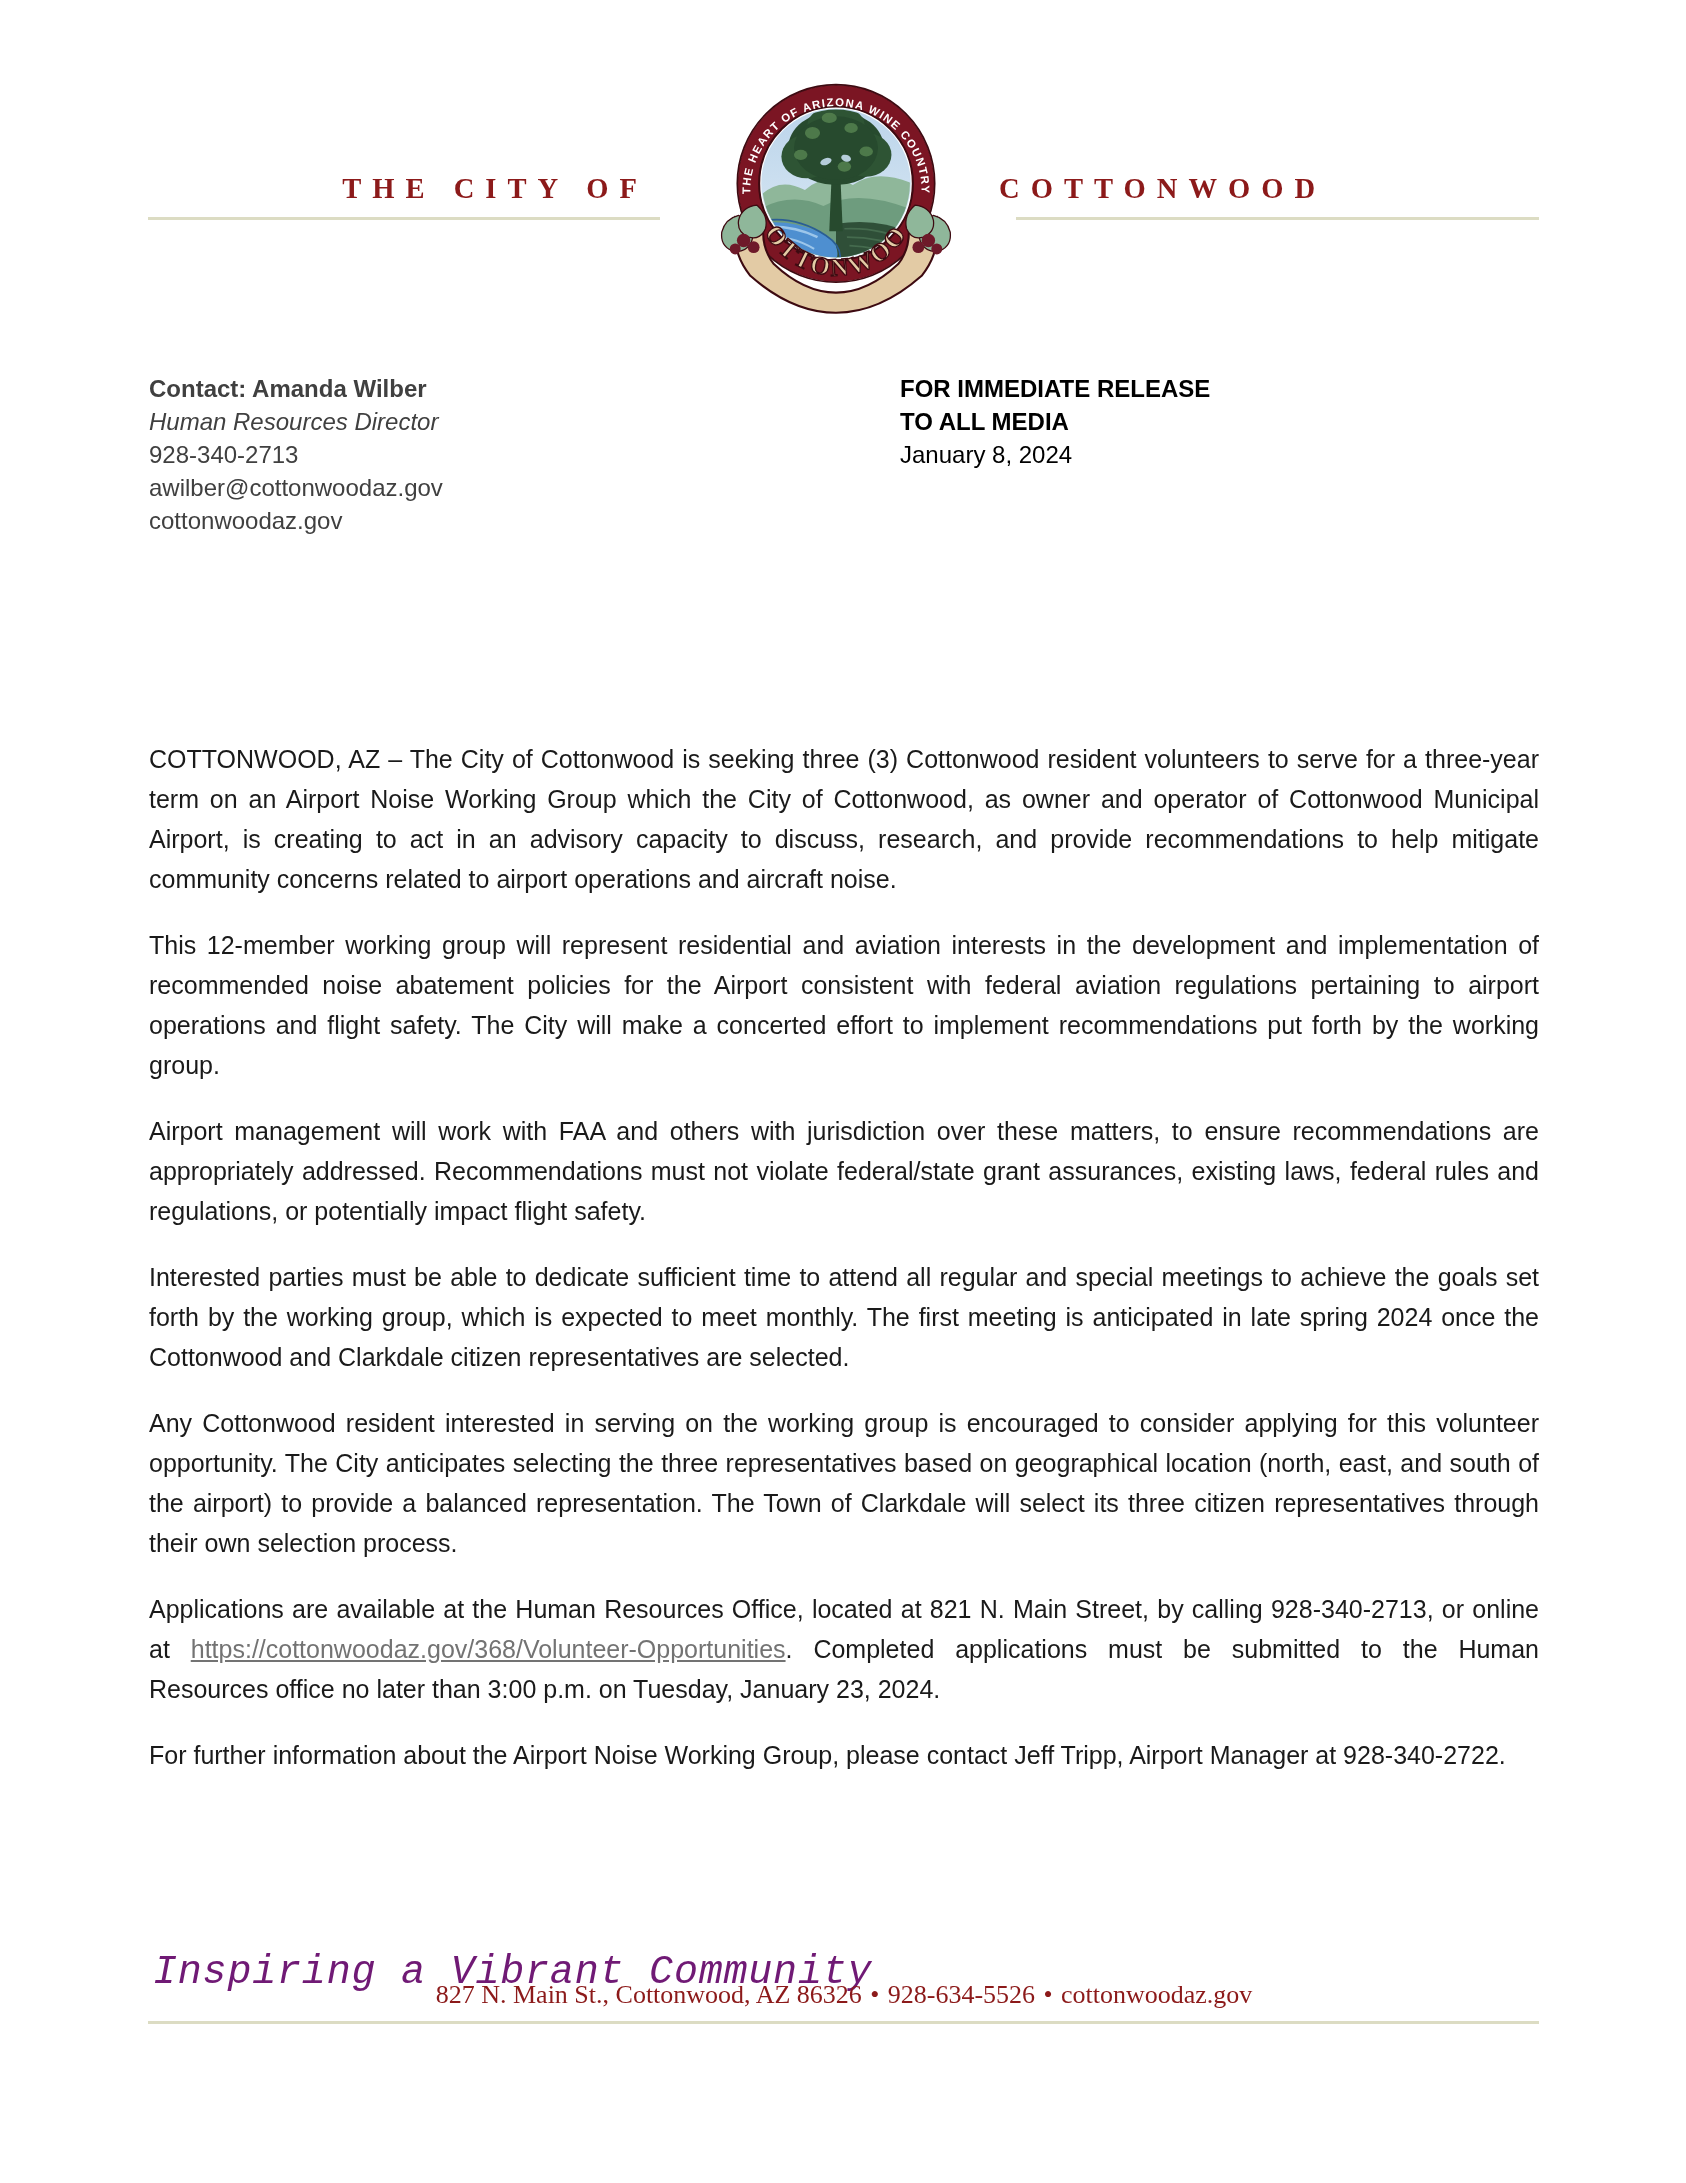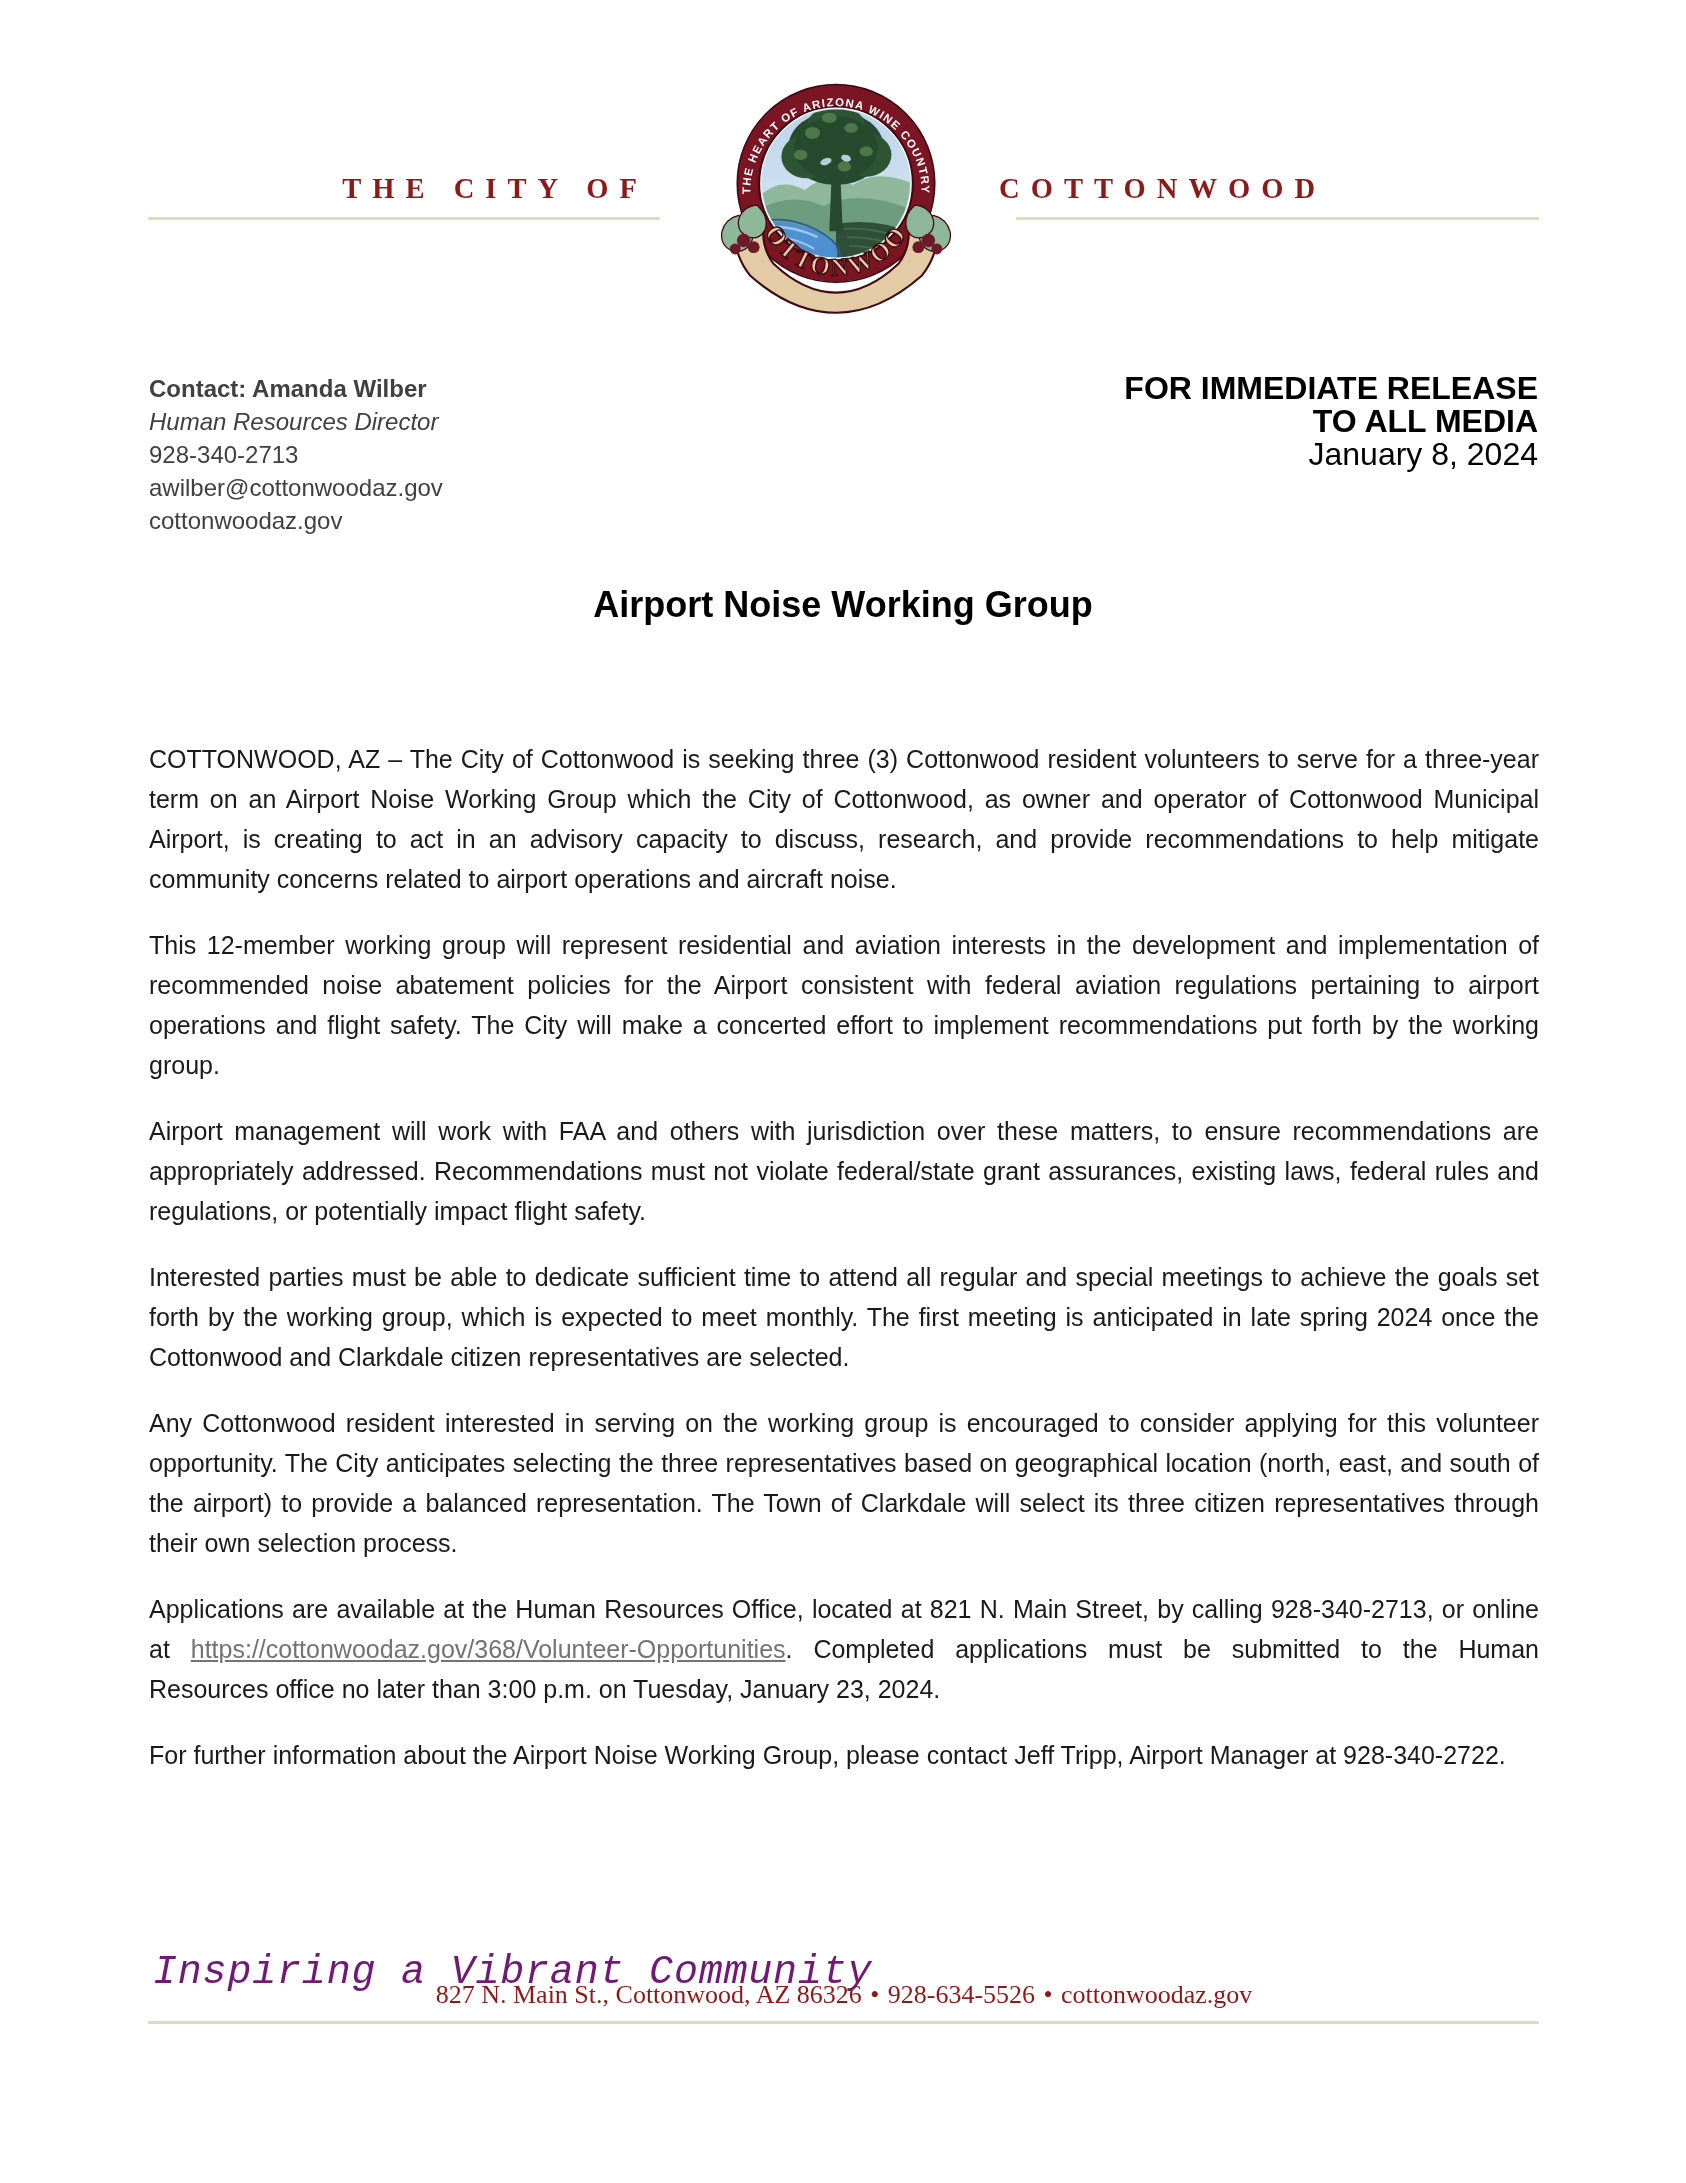--- a/index.html
+++ b/index.html
@@ -75,22 +75,21 @@
     color: #404040;
   }
   .contact-name { font-weight: 700; }
   .contact-title { font-style: italic; }
 
   .release-block {
     position: absolute;
     right: 149px;
     top: 372px;
     width: 638px;
-    text-align: right;
-    font-size: 32px;
+    font-size: 24px;
     line-height: 33px;
   }
   .release-strong { font-weight: 700; }
 
   
   .headline {
     position: absolute;
     left: 149px;
     top: 579px;
     width: 1388px;
@@ -260,21 +259,20 @@
     <div>cottonwoodaz.gov</div>
   </div>
 
   <div class="release-block">
     <div class="release-strong">FOR IMMEDIATE RELEASE</div>
     <div class="release-strong">TO ALL MEDIA</div>
     <div>January 8, 2024</div>
   </div>
 
   <div class="headline">
-    <div>Airport Noise Working Group</div>
   </div>
 
   <div class="body-area">
     <p class="para">COTTONWOOD, AZ – The City of Cottonwood is seeking three (3) Cottonwood resident volunteers to serve for a three-year term on an Airport Noise Working Group which the City of Cottonwood, as owner and operator of Cottonwood Municipal Airport, is creating to act in an advisory capacity to discuss, research, and provide recommendations to help mitigate community concerns related to airport operations and aircraft noise.</p>
     <p class="para">This 12-member working group will represent residential and aviation interests in the development and implementation of recommended noise abatement policies for the Airport consistent with federal aviation regulations pertaining to airport operations and flight safety.  The City will make a concerted effort to implement recommendations put forth by the working group.</p>
     <p class="para">Airport management will work with FAA and others with jurisdiction over these matters, to ensure recommendations are appropriately addressed.  Recommendations must not violate federal/state grant assurances, existing laws, federal rules and regulations, or potentially impact flight safety.</p>
     <p class="para">Interested parties must be able to dedicate sufficient time to attend all regular and special meetings to achieve the goals set forth by the working group, which is expected to meet monthly.  The first meeting is anticipated in late spring 2024 once the Cottonwood and Clarkdale citizen representatives are selected.</p>
     <p class="para">Any Cottonwood resident interested in serving on the working group is encouraged to consider applying for this volunteer opportunity.  The City anticipates selecting the three representatives based on geographical location (north, east, and south of the airport) to provide a balanced representation. The Town of Clarkdale will select its three citizen representatives through their own selection process.</p>
     <p class="para"><span>Applications are available at the Human Resources Office, located at 821 N. Main Street, by calling 928-340-2713, or online at </span><a class="link" href="#">https://cottonwoodaz.gov/368/Volunteer-Opportunities</a><span>. Completed applications must be submitted to the  Human Resources office no later than 3:00 p.m. on Tuesday, January 23, 2024.</span></p>
     <p class="para">For further information about the Airport Noise Working Group, please contact Jeff Tripp, Airport Manager at 928-340-2722.</p>

